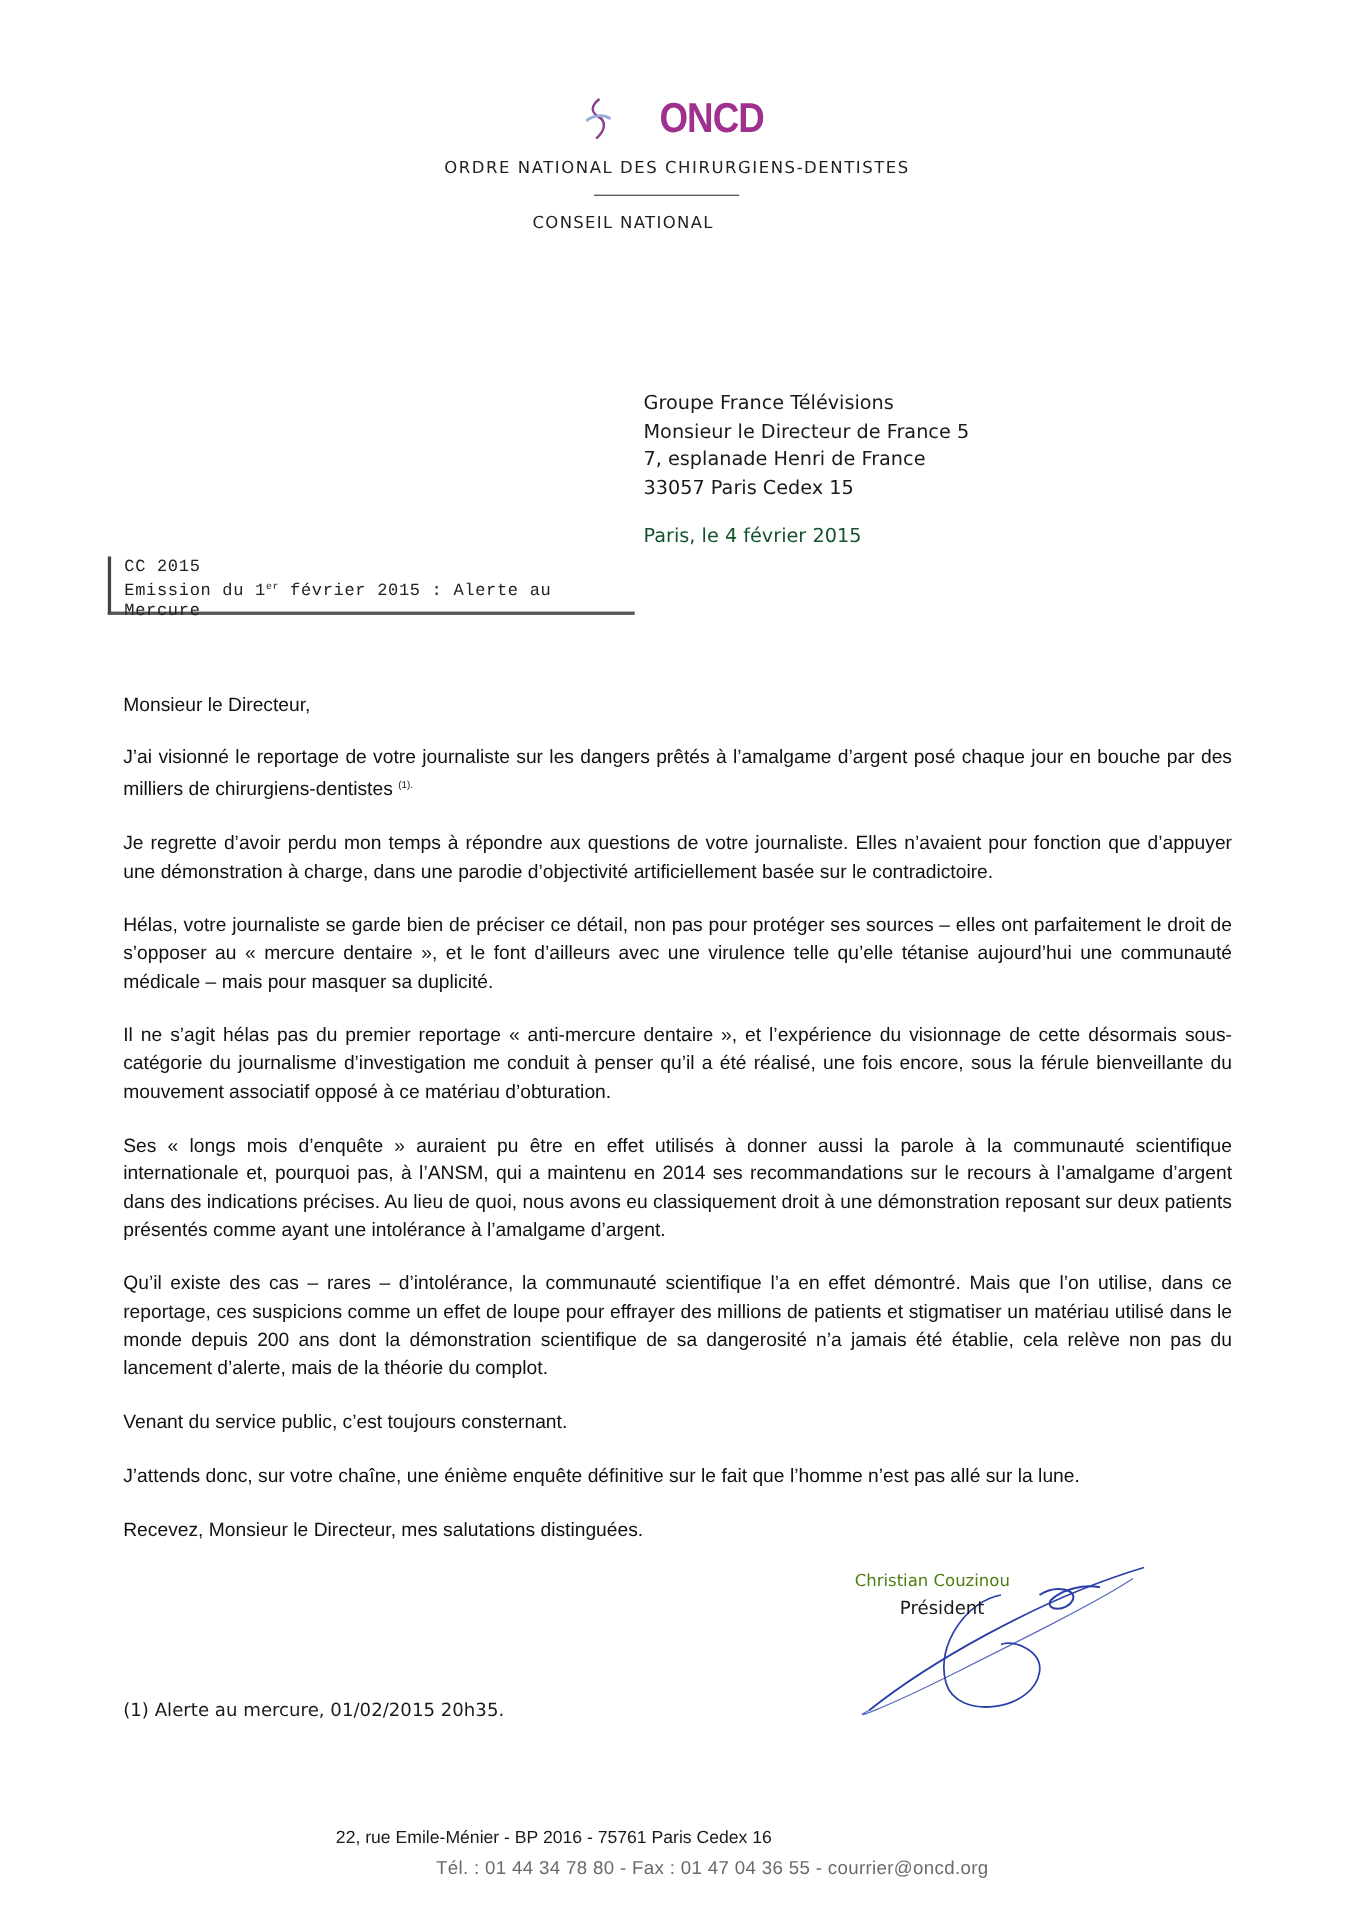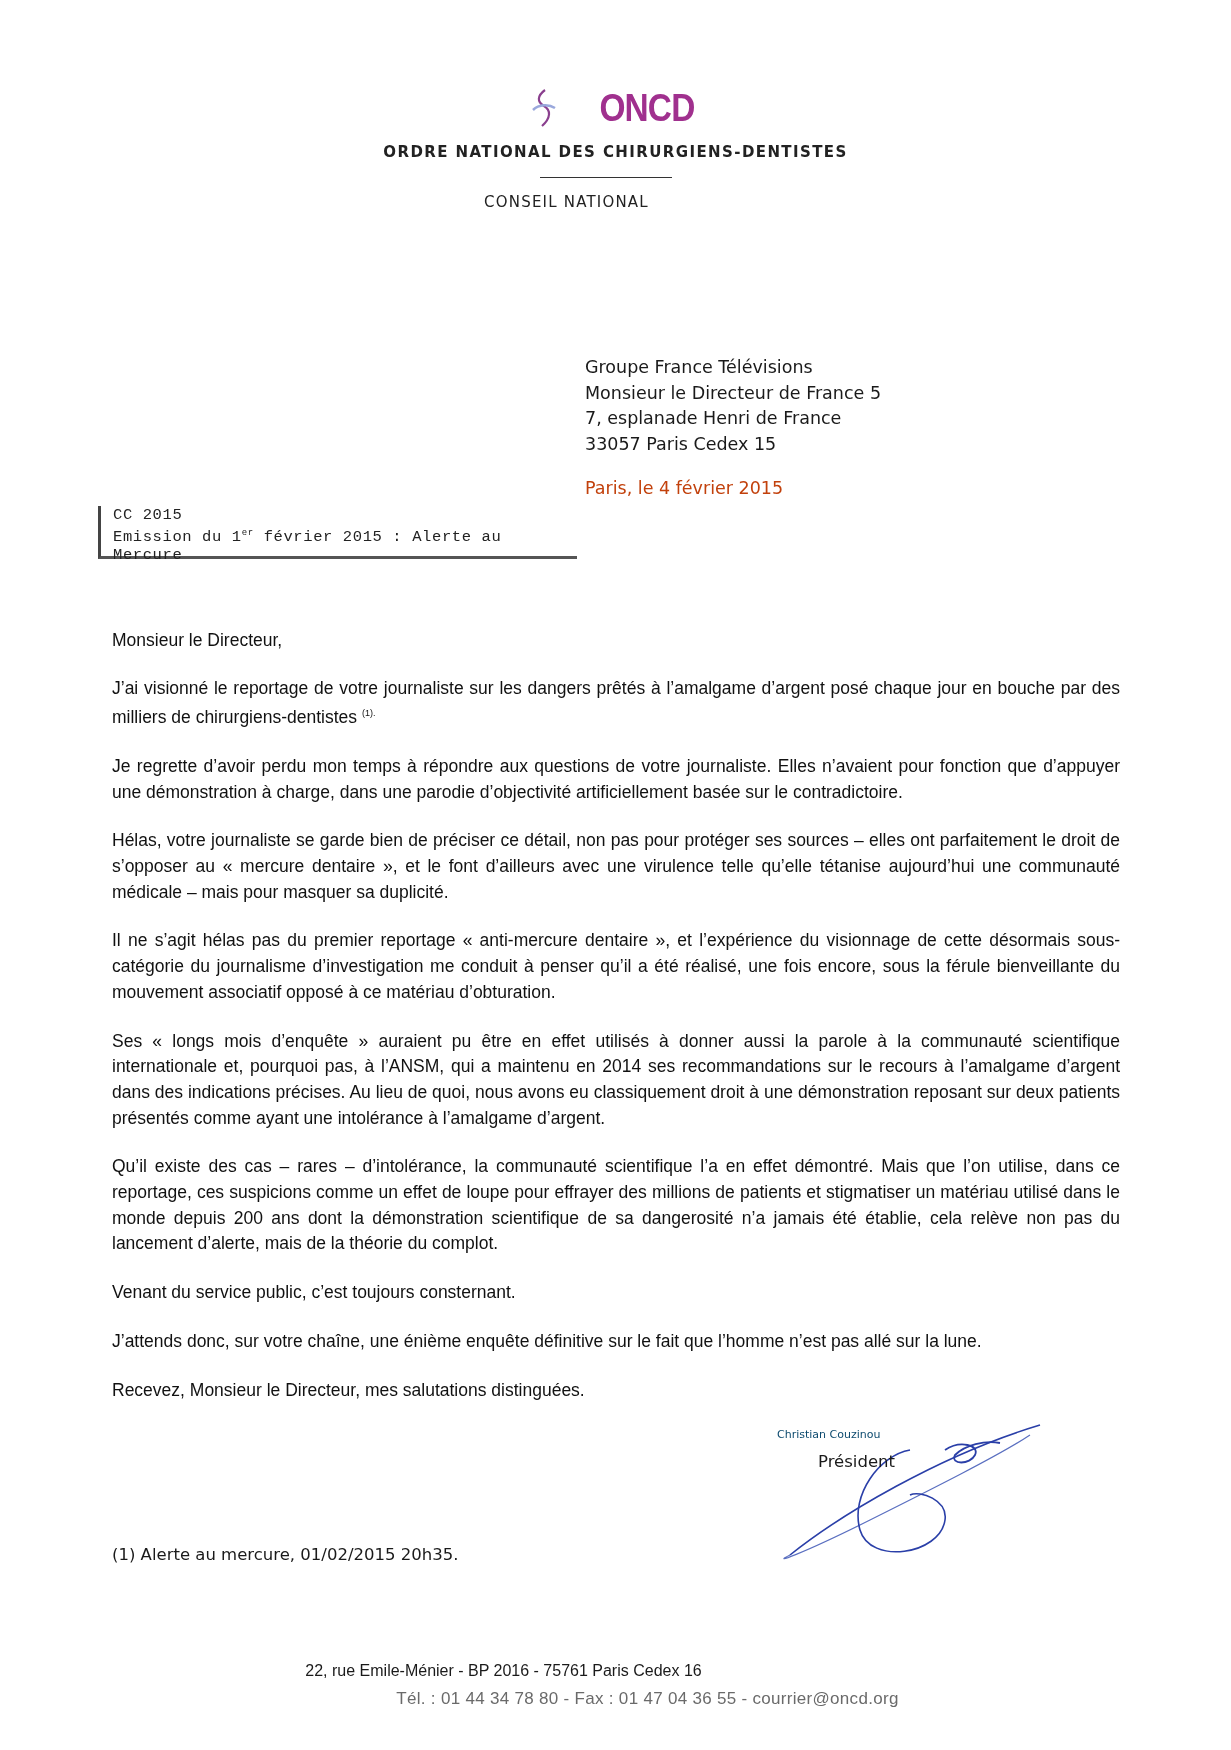--- a/index.html
+++ b/index.html
@@ -3,33 +3,33 @@
 <meta charset="utf-8">
 <style>
   html, body { margin: 0; padding: 0; background: #ffffff; }
   body { width: 1231px; height: 1750px; position: relative; overflow: hidden;
          font-family: "DejaVu Sans", sans-serif; color: #1a1a1a; }
   .abs { position: absolute; }
   .logo { left: 0; width: 1231px; top: 86px; text-align: center; height: 44px; }
   .logo-inner { display: inline-flex; align-items: center; gap: 36px; }
   .logo-text { font-family: "Liberation Sans", sans-serif; font-weight: bold; font-size: 38px;
                color: #a0308e; letter-spacing: -1px; transform: scaleX(0.88); display: inline-block; }
-  .org { left: 0; width: 1231px; top: 143px; text-align: center; font-size: 15px; letter-spacing: 1.4px; color: #222; font-weight: bold; }
+  .org { left: 0; width: 1231px; top: 143px; text-align: center; font-size: 15px; letter-spacing: 1.4px; color: #222; }
   .rule { left: 540px; width: 132px; top: 177px; height: 1px; background: #333; }
   .council { left: 0; width: 1133px; top: 193px; text-align: center; font-size: 15px; letter-spacing: 1.2px; color: #222; }
   .addr { left: 585px; top: 355px; font-size: 17.5px; line-height: 25.5px; color: #1a1a1a; }
-  .date { left: 585px; top: 478px; font-size: 17.5px; color: #c2410c; }
+  .date { left: 585px; top: 478px; font-size: 17.5px; color: #14532d; }
   .ref { left: 98px; top: 506px; width: 476px; height: 50px; border-left: 3px solid #444; border-bottom: 3px solid #555; font-family: Liberation Mono, monospace; }
   .ref-line { position: absolute; left: 12px; font-size: 15.5px; letter-spacing: 0.6px; color: #222; }
   .body { left: 112px; width: 1008px; top: 628px; font-family: "Liberation Sans", sans-serif;
           font-size: 17.5px; line-height: 25.7px; color: #111; }
   .body p { margin: 0 0 23px 0; text-align: justify; }
   .body p.salutation { margin-bottom: 22px; }
   sup { font-size: 9px; }
-  .sig-name { left: 777px; top: 1428px; font-size: 11px; color: #0c4a6e; }
+  .sig-name { left: 777px; top: 1428px; font-size: 15px; color: #4d7c0f; }
   .sig-title { left: 818px; top: 1452px; font-size: 16.5px; color: #1a1a1a; }
   .sig { left: 760px; top: 1395px; width: 300px; height: 175px; }
   .footnote { left: 112px; top: 1545px; font-size: 16.5px; color: #1a1a1a; }
   .foot1 { left: 0; width: 1007px; top: 1662px; text-align: center; font-family: "Liberation Sans", sans-serif;
            font-size: 16px; color: #1a1a1a; }
   .foot2 { left: 0; width: 1231px; top: 1689px; text-align: center; font-family: "Liberation Sans", sans-serif;
            font-size: 17px; color: #6a6a6a; letter-spacing: 0.3px; padding-left: 32px; }
 </style>
 </head>
 <body>

